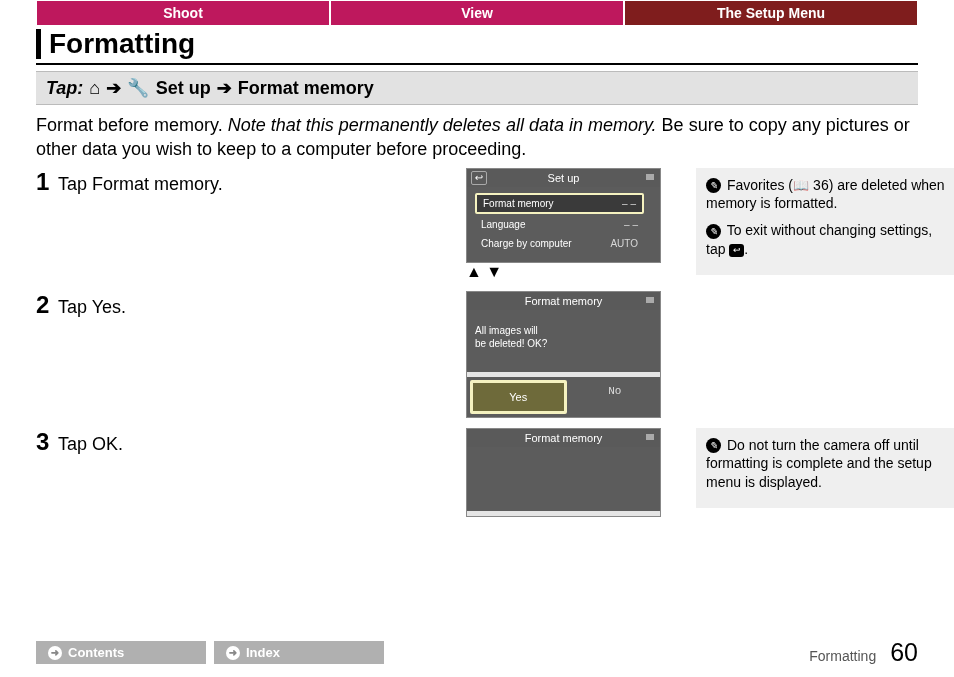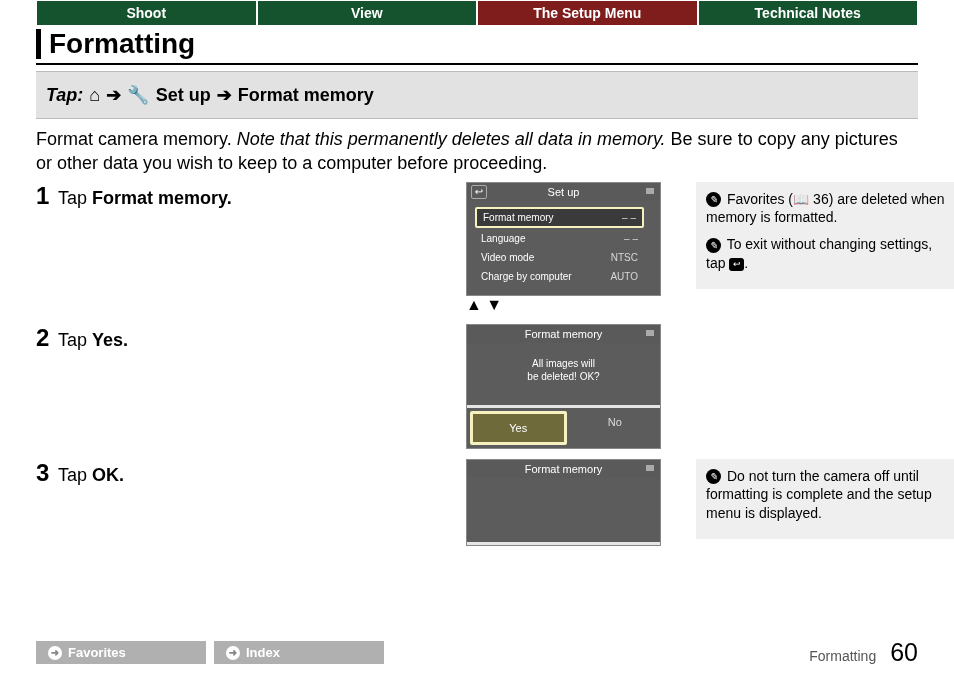--- a/index.html
+++ b/index.html
@@ -1,44 +1,44 @@
 <!DOCTYPE html>
 <html><head>
 <meta charset="utf-8">
 <style>
   * { box-sizing: border-box; margin: 0; padding: 0; }
   body { font-family: "Segoe UI", Arial, sans-serif; width: 954px; height: 677px; background: #fff; color: #000; position: relative; }
   .tabs { display: flex; width: 882px; margin: 0 36px; }
-  .tab { flex: 1; text-align: center; background: #14532d; color: #fff; font-weight: bold; font-size: 14px; padding: 4px 0; border: 1px solid #fff; }
+  .tab { flex: 1; text-align: center; background: #be185d; color: #fff; font-weight: bold; font-size: 14px; padding: 4px 0; border: 1px solid #fff; }
   .tab.active { background: #7f1d1d; }
   .titlebar { margin: 2px 36px 0 36px; display: flex; align-items: center; border-bottom: 2px solid #000; padding-bottom: 3px; }
   .titlebar .vbar { width: 5px; height: 30px; background: #000; margin-right: 8px; }
   .titlebar .title { font-size: 28px; font-weight: bold; }
-  .tap-strip { margin: 6px 36px 0 36px; background: #e2e2e2; border-top: 1px solid #bbb; border-bottom: 1px solid #bbb; padding: 12px 10px; font-size: 18px; font-weight: bold; display: flex; align-items: center; gap: 6px; }
+  .tap-strip { margin: 6px 36px 0 36px; background: #e2e2e2; border-top: 1px solid #bbb; border-bottom: 1px solid #bbb; padding: 5px 10px; font-size: 18px; font-weight: bold; display: flex; align-items: center; gap: 6px; }
   .tap-strip .lbl { font-style: italic; font-weight: bold; }
   .intro { margin: 8px 36px 0 36px; font-size: 18px; line-height: 1.35; }
   .intro .note { font-style: italic; }
   .steps { margin: 6px 36px 0 36px; display: grid; grid-template-columns: 410px 210px 260px; column-gap: 20px; row-gap: 10px; align-items: start; }
   .step-text { font-size: 18px; }
   .step-text .num { font-size: 24px; font-weight: bold; margin-right: 4px; }
-  .step-text .bold { font-weight: bold; }
+  .step-text .bold { font-weight: normal; }
   .cam { width: 195px; background: #5c5c5c; border: 1px solid #888; color: #fff; font-size: 11px; }
   .cam .hdr { display: flex; align-items: center; justify-content: center; position: relative; padding: 3px 0; font-size: 11px; background: #5a5a5a; }
   .cam .hdr .back { position: absolute; left: 4px; top: 2px; width: 16px; height: 14px; border: 1px solid #aaa; border-radius: 2px; display: flex; align-items: center; justify-content: center; font-size: 10px; }
   .cam .hdr .dot { position: absolute; right: 6px; top: 5px; width: 8px; height: 6px; background: #aaa; }
   .cam .body { padding: 4px 8px 8px 8px; }
   .cam .row { display: flex; justify-content: space-between; align-items: center; padding: 3px 6px; margin: 2px 0; border-radius: 2px; font-size: 10px; }
   .cam .row.sel { border: 2px solid #f5f2c0; background: #3a3a3a; }
   .cam .row .val { color: #d8d8d8; }
   .cam-wrap { position: relative; }
-  .msg { text-align: center; font-size: 10px; margin: 10px 0 14px 0; line-height: 1.3; }
-  .btnrow { display: flex; border-top: 3px solid #e5e5e5; }
+  .msg { text-align: left; font-size: 10px; margin: 10px 0 14px 0; line-height: 1.3; }
+  .btnrow { display: flex; border-top: 5px solid #e5e5e5; }
   .btnrow .half { flex: 1; text-align: center; padding: 8px 0; font-size: 11px; }
   .btnrow .half.sel { border: 3px solid #f5f2c0; background: #6e6a3a; color: #fff; margin: 3px; border-radius: 2px; }
-  .btnrow .half.plain { color: #ddd; }
+  .btnrow .half.plain { color: #ddd; font-family: Liberation Mono, monospace; }
   .sidebox { background: #efefef; font-size: 14px; padding: 8px 10px; line-height: 1.35; }
   .sidebox p { margin-bottom: 8px; }
   .check-ico { display: inline-flex; width: 15px; height: 15px; border-radius: 50%; background: #000; color: #fff; align-items: center; justify-content: center; font-size: 10px; font-style: italic; margin-right: 2px; vertical-align: middle; }
   .book-ico-inline { font-size: 13px; }
   .back-ico-inline { display: inline-flex; width: 15px; height: 13px; border-radius: 3px; background: #000; color: #fff; align-items: center; justify-content: center; font-size: 9px; vertical-align: middle; }
   .footer { position: absolute; bottom: 10px; left: 36px; right: 36px; display: flex; align-items: center; }
   .foot-btn { background: #b0b0b0; color: #fff; font-weight: bold; font-size: 13px; padding: 4px 12px; width: 170px; display: flex; align-items: center; gap: 6px; margin-right: 8px; }
   .foot-btn .circ { width: 14px; height: 14px; border-radius: 50%; background: #fff; color: #888; display: flex; align-items: center; justify-content: center; font-size: 10px; font-weight: bold; }
   .foot-right { margin-left: auto; display: flex; align-items: baseline; gap: 14px; font-size: 14px; }
   .foot-right .pn { font-size: 25px; }
@@ -46,40 +46,39 @@
   .wrench-ico { font-size: 18px; }
   .arrow-ico { font-size: 18px; font-weight: bold; }
 </style>
 </head>
 <body>
 
 <div class="tabs">
   <div class="tab">Shoot</div>
   <div class="tab">View</div>
   <div class="tab active">The Setup Menu</div>
-  <div class="tab">Technical Notes</div>
 </div>
 
 <div class="titlebar">
   <div class="vbar"></div>
   <div class="title">Formatting</div>
 </div>
 
 <div class="tap-strip">
   <span class="lbl">Tap:</span>
   <span class="home-ico">⌂</span>
   <span class="arrow-ico">➔</span>
   <span class="wrench-ico">🔧</span>
   <span>Set up</span>
   <span class="arrow-ico">➔</span>
   <span>Format memory</span>
 </div>
 
 <p class="intro">
-  <span>Format camera memory. </span><span class="note">Note that this permanently deletes all data in memory.</span><span> Be sure to copy any pictures or other data you wish to keep to a computer before proceeding.</span>
+  <span>Format before memory. </span><span class="note">Note that this permanently deletes all data in memory.</span><span> Be sure to copy any pictures or other data you wish to keep to a computer before proceeding.</span>
 </p>
 
 <div class="steps">
 
   <div class="step-text">
     <span class="num">1</span>
     <span>Tap </span><span class="bold">Format memory.</span>
   </div>
 
   <div class="cam-wrap">
@@ -90,24 +89,20 @@
         <div class="dot"></div>
       </div>
       <div class="body" style="position:relative;padding-right:16px">
         <div class="row sel">
           <span>Format memory</span>
           <span class="val">– –</span>
         </div>
         <div class="row">
           <span>Language</span>
           <span class="val">– –</span>
-        </div>
-        <div class="row">
-          <span>Video mode</span>
-          <span class="val">NTSC</span>
         </div>
         <div class="row">
           <span>Charge by computer</span>
           <span class="val">AUTO</span>
         </div>
       </div>
     </div>
     <div class="arrow-col">
       <span>▲</span>
       <span>▼</span>
@@ -171,21 +166,21 @@
       <span class="check-ico">✎</span>
       <span>Do not turn the camera off until formatting is complete and the setup menu is displayed.</span>
     </p>
   </div>
 
 </div>
 
 <div class="footer">
   <div class="foot-btn">
     <span class="circ">➜</span>
-    <span>Favorites</span>
+    <span>Contents</span>
   </div>
   <div class="foot-btn">
     <span class="circ">➜</span>
     <span>Index</span>
   </div>
   <div class="foot-right">
     <span style="color:#555">Formatting</span>
     <span class="pn">60</span>
   </div>
 </div>

